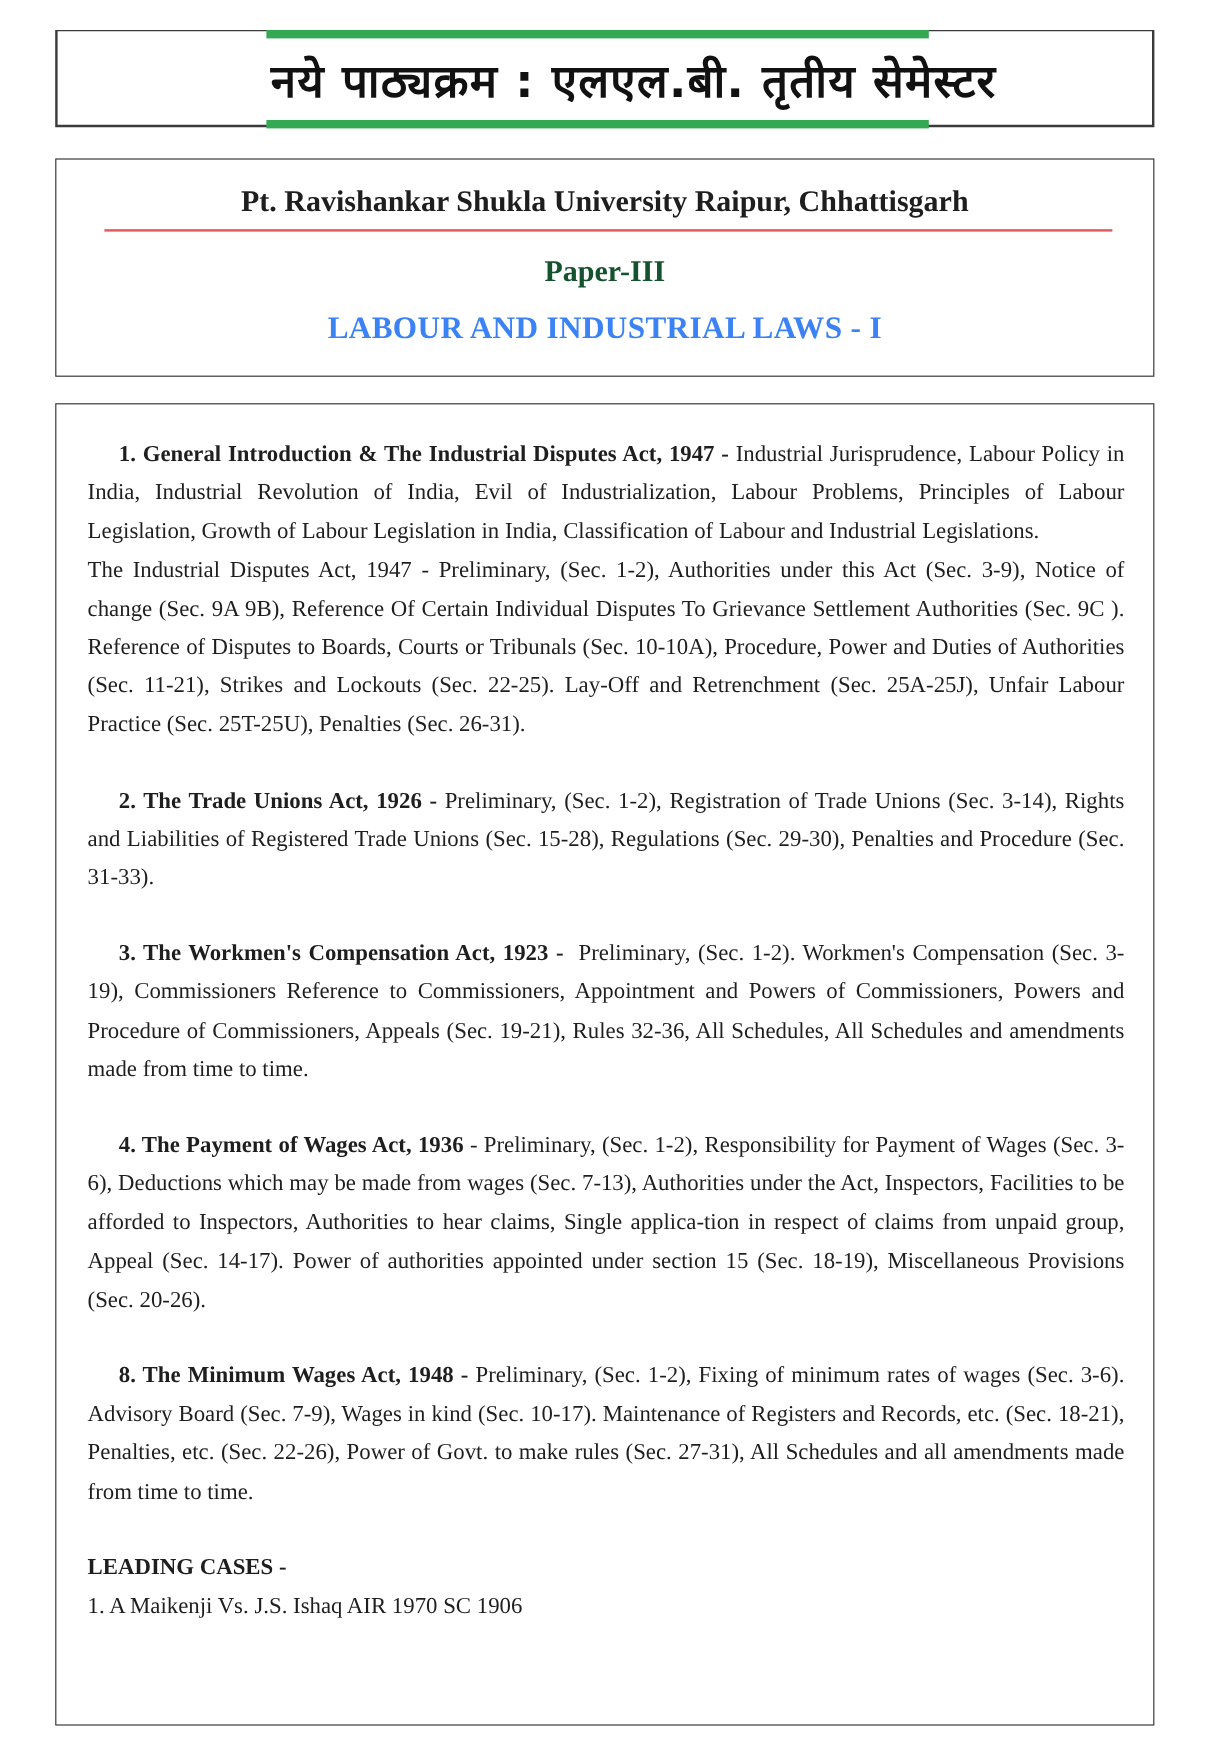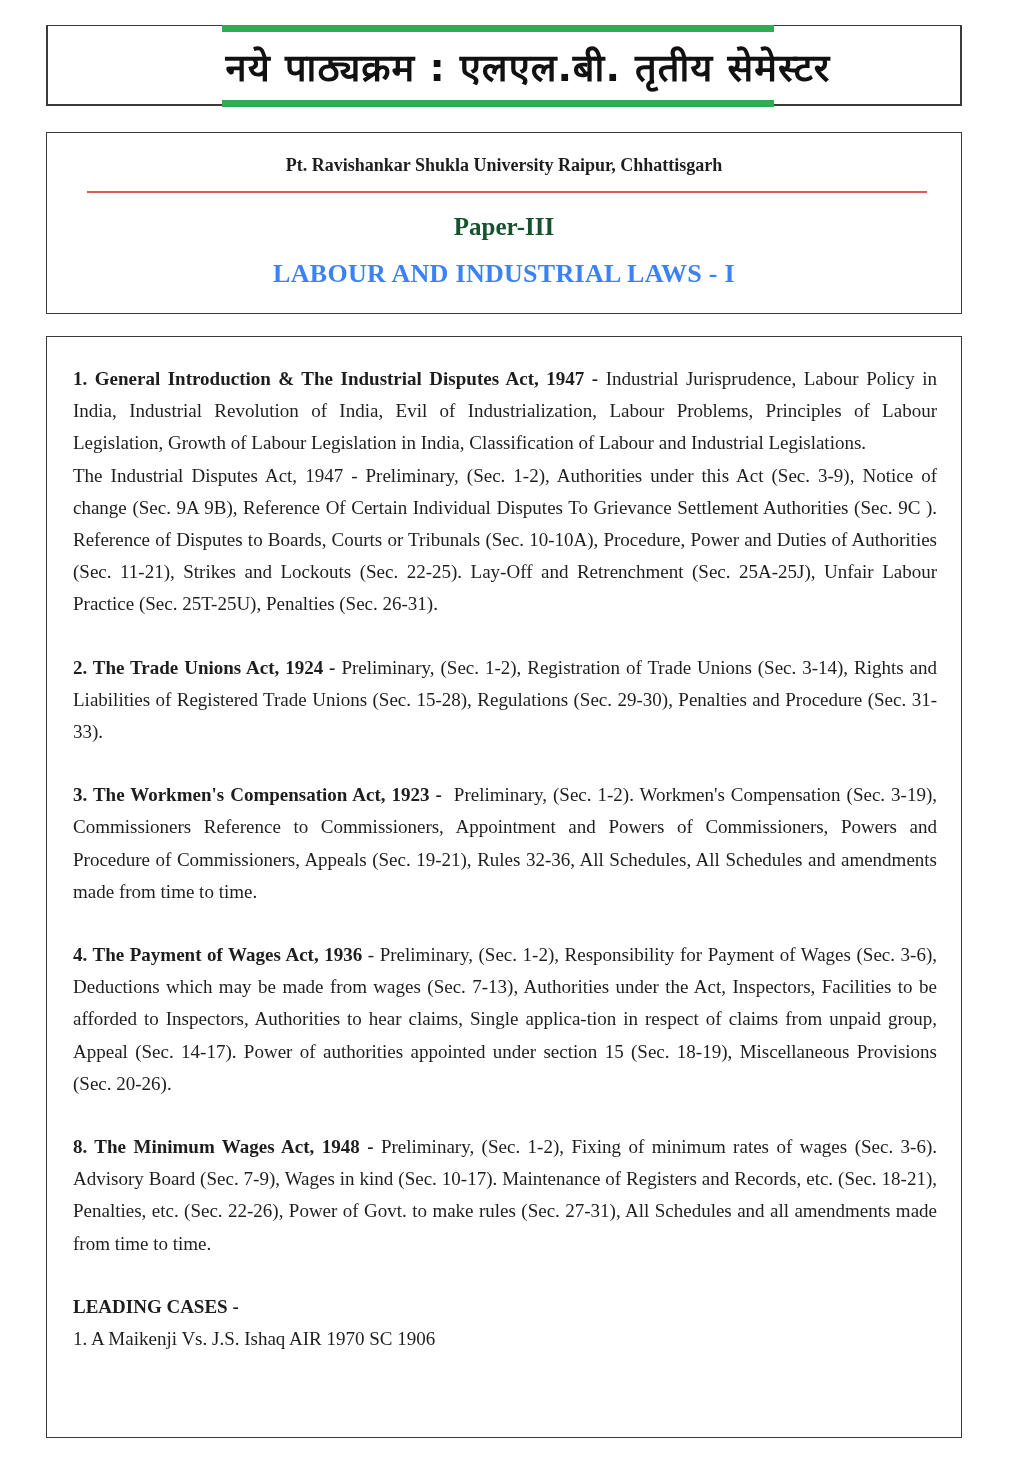--- a/index.html
+++ b/index.html
@@ -5,29 +5,29 @@
     html, body { margin: 0; padding: 0; background: #ffffff; }
     body { width: 1014px; height: 1462px; position: relative; overflow: hidden; font-family: "Liberation Serif", serif; color: #1e1e1e; }
 
     .banner { position: absolute; left: 46px; top: 25px; width: 916px; height: 81px; border: 2px solid #3a3a3a; border-top-width: 1px; box-sizing: border-box; }
     .banner .green-top, .banner .green-bottom { position: absolute; left: 174px; width: 552px; height: 7px; background: #34a853; }
     .banner .green-top { top: -1px; }
     .banner .green-bottom { bottom: -3px; }
     .banner .hindi { position: absolute; left: 0; right: 0; top: 14px; text-align: center; font-family: "DejaVu Sans", sans-serif; font-size: 38px; font-weight: bold; color: #111; letter-spacing: 1px; padding-left: 48px; }
 
     .header-box { position: absolute; left: 46px; top: 132px; width: 916px; height: 182px; border: 1.5px solid #3a3a3a; box-sizing: border-box; text-align: center; }
-    .uni { position: absolute; left: 0; right: 0; top: 22px; font-size: 18px; font-weight: bold; color: #1e1e1e; }
+    .uni { position: absolute; left: 0; right: 0; top: 22px; font-size: 25px; font-weight: bold; color: #1e1e1e; }
     .red-rule { position: absolute; left: 40px; right: 34px; top: 58px; height: 2px; background: #e05757; }
     .paper { position: absolute; left: 0; right: 0; top: 80px; font-size: 25px; font-weight: bold; color: #14532d; }
     .subject { position: absolute; left: 0; right: 0; top: 126px; font-size: 26px; font-weight: bold; color: #3b82f6; letter-spacing: 0.3px; }
 
     .content-box { position: absolute; left: 46px; top: 336px; width: 916px; height: 1102px; border: 1.5px solid #3a3a3a; box-sizing: border-box; }
     .content { position: absolute; left: 26px; right: 24px; top: 26px; font-size: 19px; line-height: 32.2px; }
     .unit { text-align: justify; margin: 0 0 31px 0; }
-    .unit .head { font-weight: bold; }
+    .unit .head { font-weight: bold; margin-left: 26px; }
     .unit p { margin: 0; text-align: justify; }
     .cases-head { font-weight: bold; margin-top: 2px; }
     .case { margin: 0; }
   </style>
 </head>
 <body>
 
 <div class="banner">
   <div class="green-top"></div>
   <div class="hindi">नये पाठ्यक्रम : एलएल.बी. तृतीय सेमेस्टर</div>
@@ -41,21 +41,21 @@
   <div class="subject">LABOUR AND INDUSTRIAL LAWS - I</div>
 </div>
 
 <div class="content-box">
   <div class="content">
     <div class="unit">
       <p><span class="head">1. General Introduction &amp; The Industrial Disputes Act, 1947 -</span> <span>Industrial Jurisprudence, Labour Policy in India, Industrial Revolution of India, Evil of Industrialization, Labour Problems, Principles of Labour Legislation, Growth of Labour Legislation in India, Classification of Labour and Industrial Legislations.</span></p>
       <p>The Industrial Disputes Act, 1947 - Preliminary, (Sec. 1-2), Authorities under this Act (Sec. 3-9), Notice of change (Sec. 9A 9B), Reference Of Certain Individual Disputes To Grievance Settlement Authorities (Sec. 9C ). Reference of Disputes to Boards, Courts or Tribunals (Sec. 10-10A), Procedure, Power and Duties of Authorities (Sec. 11-21), Strikes and Lockouts (Sec. 22-25). Lay-Off and Retrenchment (Sec. 25A-25J), Unfair Labour Practice (Sec. 25T-25U), Penalties (Sec. 26-31).</p>
     </div>
     <div class="unit">
-      <p><span class="head">2. The Trade Unions Act, 1924 -</span> <span>Preliminary, (Sec. 1-2), Registration of Trade Unions (Sec. 3-14), Rights and Liabilities of Registered Trade Unions (Sec. 15-28), Regulations (Sec. 29-30), Penalties and Procedure (Sec. 31-33).</span></p>
+      <p><span class="head">2. The Trade Unions Act, 1926 -</span> <span>Preliminary, (Sec. 1-2), Registration of Trade Unions (Sec. 3-14), Rights and Liabilities of Registered Trade Unions (Sec. 15-28), Regulations (Sec. 29-30), Penalties and Procedure (Sec. 31-33).</span></p>
     </div>
     <div class="unit">
       <p><span class="head">3. The Workmen's Compensation Act, 1923 -</span>&nbsp; <span>Preliminary, (Sec. 1-2). Workmen's Compensation (Sec. 3-19), Commissioners Reference to Commissioners, Appointment and Powers of Commissioners, Powers and Procedure of Commissioners, Appeals (Sec. 19-21), Rules 32-36, All Schedules, All Schedules and amendments made from time to time.</span></p>
     </div>
     <div class="unit">
       <p><span class="head">4. The Payment of Wages Act, 1936</span> <span>- Preliminary, (Sec. 1-2), Responsibility for Payment of Wages (Sec. 3-6), Deductions which may be made from wages (Sec. 7-13), Authorities under the Act, Inspectors, Facilities to be afforded to Inspectors, Authorities to hear claims, Single applica-tion in respect of claims from unpaid group, Appeal (Sec. 14-17). Power of authorities appointed under section 15 (Sec. 18-19), Miscellaneous Provisions (Sec. 20-26).</span></p>
     </div>
     <div class="unit">
       <p><span class="head">8. The Minimum Wages Act, 1948 -</span> <span>Preliminary, (Sec. 1-2), Fixing of minimum rates of wages (Sec. 3-6). Advisory Board (Sec. 7-9), Wages in kind (Sec. 10-17). Maintenance of Registers and Records, etc. (Sec. 18-21), Penalties, etc. (Sec. 22-26), Power of Govt. to make rules (Sec. 27-31), All Schedules and all amendments made from time to time.</span></p>
     </div>

